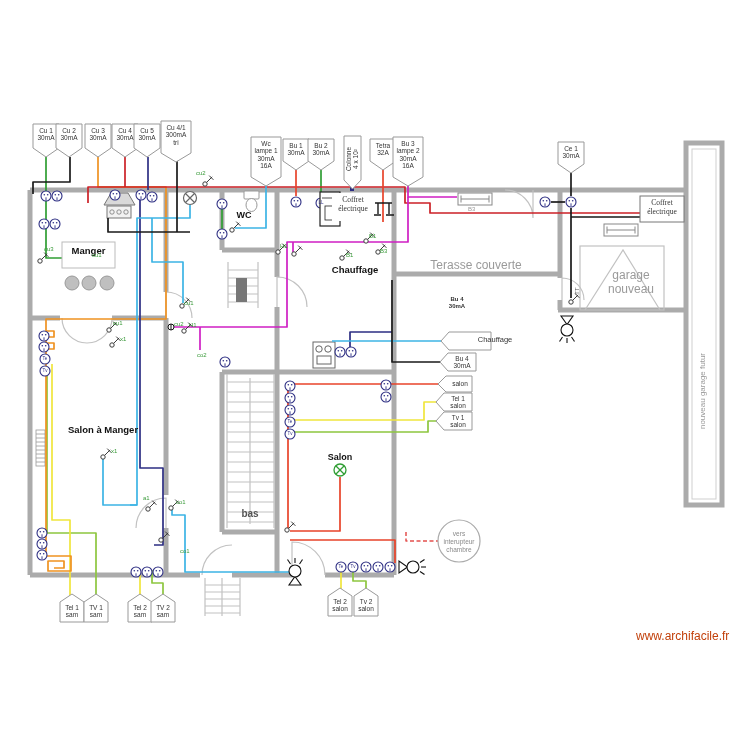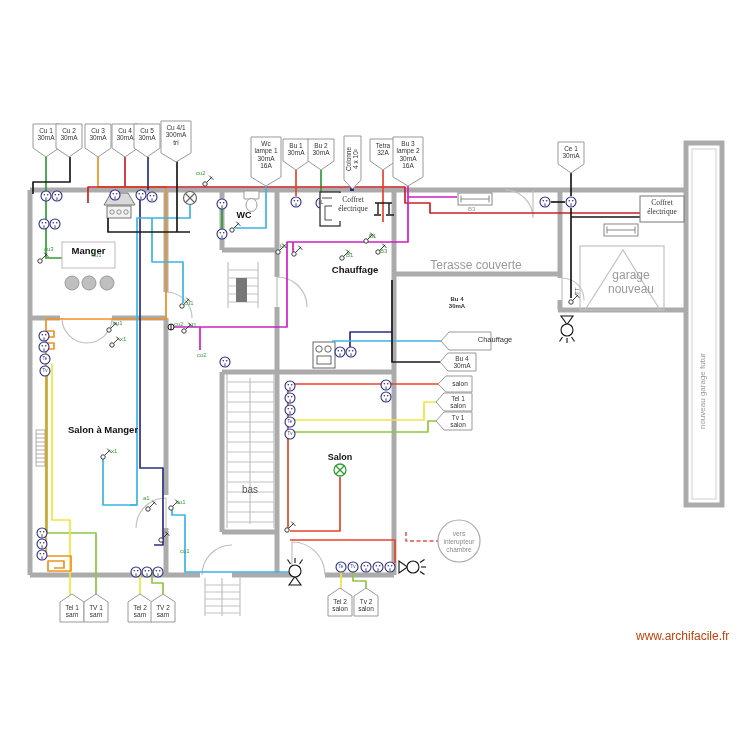--- a/index.html
+++ b/index.html
@@ -337,21 +337,21 @@
 <div class="t" style="left:328px;top:598px;width:24px">Tel 2
 salon</div>
 <div class="t" style="left:354px;top:598px;width:24px">Tv 2
 salon</div>
 
 <div class="room" style="left:62px;top:245px;width:53px">Manger</div>
 <div class="room" style="left:232px;top:210px;width:24px;font-size:9px">WC</div>
 <div class="room" style="left:316px;top:264px;width:78px">Chauffage</div>
 <div class="room" style="left:48px;top:424px;width:110px">Salon à Manger</div>
 <div class="room" style="left:320px;top:452px;width:40px;font-size:9px">Salon</div>
-<div class="room" style="left:234px;top:484px;width:32px;font-weight:normal;color:#555;font-size:10px">bas</div>
+<div class="room" style="left:234px;top:508px;width:32px;font-weight:bold;color:#555;font-size:10px">bas</div>
 <div class="room soft" style="left:430px;top:258px;width:92px">Terasse couverte</div>
 <div class="room soft" style="left:596px;top:268px;width:70px">garage nouveau</div>
 <div class="room soft rot" style="left:646px;top:385px;width:115px;height:12px;font-size:8px">nouveau garage futur</div>
 
 <div class="t serif t75" style="left:332px;top:196px;width:42px">Coffret
 électrique</div>
 <div class="t serif t75" style="left:640px;top:199px;width:44px">Coffret
 électrique</div>
 <div class="t" style="left:443px;top:296px;width:28px;font-weight:bold;font-size:6px">Bu 4
 30mA</div>

